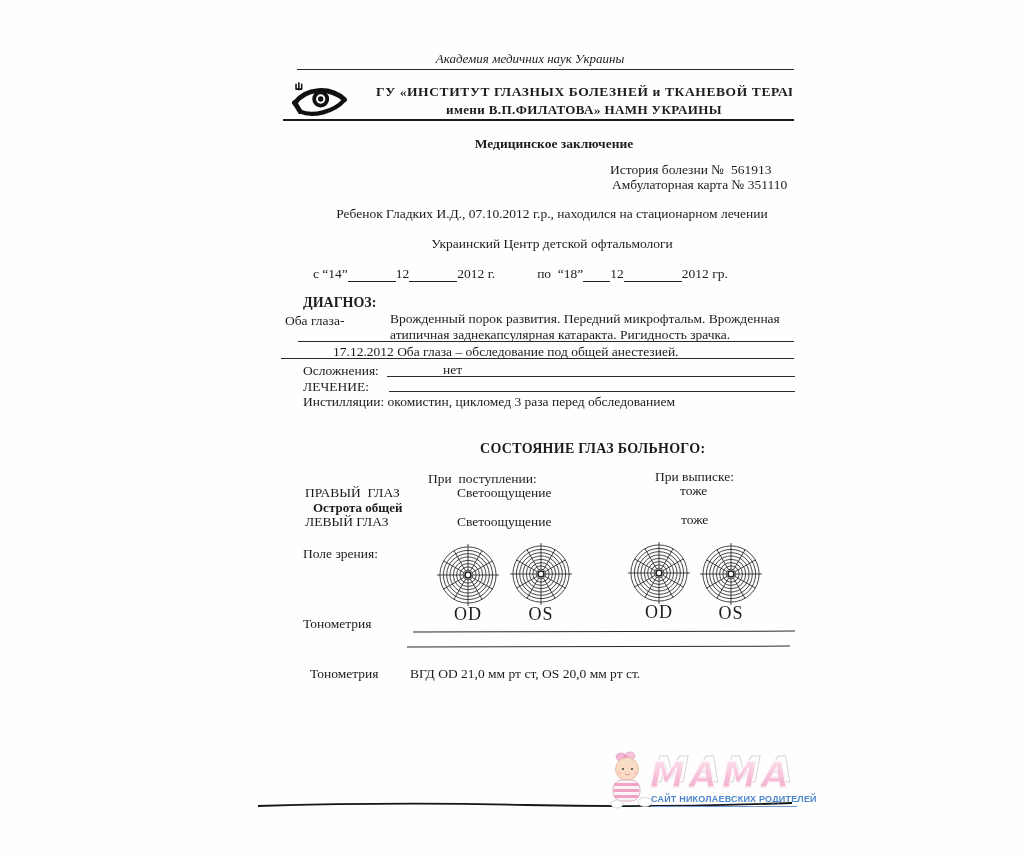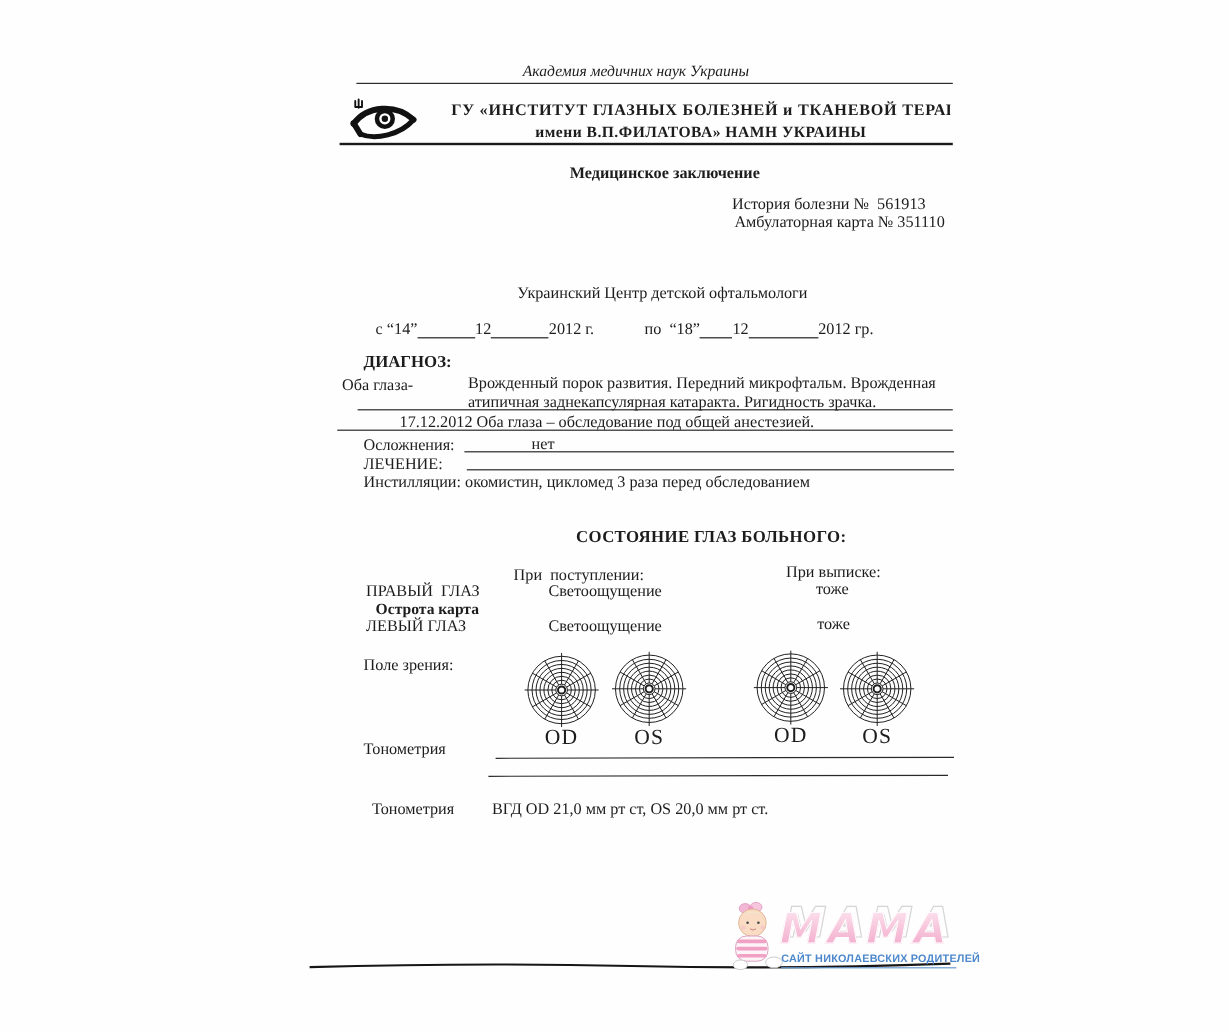--- a/index.html
+++ b/index.html
@@ -88,20 +88,21 @@
 
   <div class="abs b fs135" style="left:376px;top:84px;width:416px;overflow:hidden;letter-spacing:0.6px;">ГУ «ИНСТИТУТ ГЛАЗНЫХ БОЛЕЗНЕЙ и ТКАНЕВОЙ ТЕРАПИИ</div>
   <div class="abs b fs13 ctr" style="left:376px;top:102px;width:416px;letter-spacing:0.4px;">имени В.П.ФИЛАТОВА»   НАМН УКРАИНЫ</div>
   <div class="rule-thick" style="left:283px;top:119px;width:511px;height:2.4px;"></div>
 
   <div class="abs b fs135 ctr" style="left:304px;top:136px;width:500px;">Медицинское заключение</div>
 
   <div class="abs fs135" style="left:610px;top:162px;">История болезни №  561913</div>
   <div class="abs fs135" style="left:612px;top:177px;">Амбулаторная карта № 351110</div>
 
+  <div class="abs fs135 ctr" style="left:302px;top:206px;width:500px;">Ребенок Гладких И.Д., 07.10.2012 г.р., находился на стационарном лечении</div>
   <div class="abs fs135 ctr" style="left:302px;top:236px;width:500px;">Украинский Центр детской офтальмологи</div>
 
   <div class="abs dates" style="left:313px;top:266px;">
     <span>с “14”</span><span class="fill" style="width:48px;"></span><span>12</span><span class="fill" style="width:48px;"></span><span>2012 г.</span><span class="sp" style="width:42px;"></span><span>по  “18”</span><span class="fill" style="width:27px;"></span><span>12</span><span class="fill" style="width:58px;"></span><span>2012 гр.</span>
   </div>
 
   <div class="abs b fs14" style="left:303px;top:295px;">ДИАГНОЗ:</div>
   <div class="abs fs135" style="left:285px;top:313px;">Оба глаза-</div>
   <div class="abs fs135" style="left:390px;top:327px;">атипичная заднекапсулярная катаракта. Ригидность зрачка.</div>
   <div class="abs fs135" style="left:390px;top:311px;">Врожденный порок развития. Передний микрофтальм. Врожденная</div>
@@ -119,21 +120,21 @@
 
   <div class="abs b fs14" style="left:480px;top:441px;letter-spacing:0.3px;">СОСТОЯНИЕ ГЛАЗ БОЛЬНОГО:</div>
 
   <div class="abs fs135" style="left:428px;top:471px;">При  поступлении:</div>
   <div class="abs fs135" style="left:655px;top:469px;">При выписке:</div>
 
   <div class="abs fs135" style="left:305px;top:485px;">ПРАВЫЙ  ГЛАЗ</div>
   <div class="abs fs135" style="left:457px;top:485px;">Светоощущение</div>
   <div class="abs fs135" style="left:680px;top:483px;">тоже</div>
 
-  <div class="abs b fs13" style="left:313px;top:500px;">Острота карта</div>
+  <div class="abs b fs13" style="left:313px;top:500px;">Острота общей</div>
 
   <div class="abs fs135" style="left:305px;top:514px;">ЛЕВЫЙ ГЛАЗ</div>
   <div class="abs fs135" style="left:457px;top:514px;">Светоощущение</div>
   <div class="abs fs135" style="left:681px;top:512px;">тоже</div>
 
   <div class="abs fs135" style="left:303px;top:546px;">Поле зрения:</div>
 
   <svg class="vf" style="left:437px;top:544px;" viewBox="0 0 64 64">
       <use href="#polargrid"></use>
     </svg>

